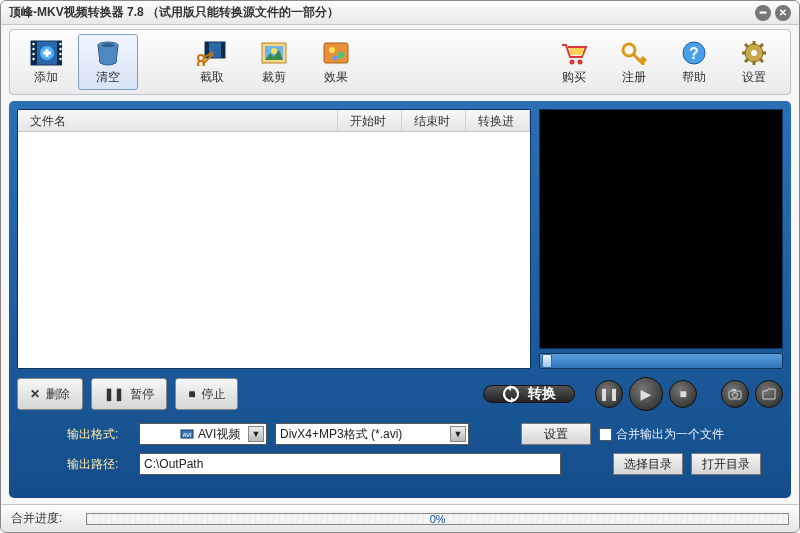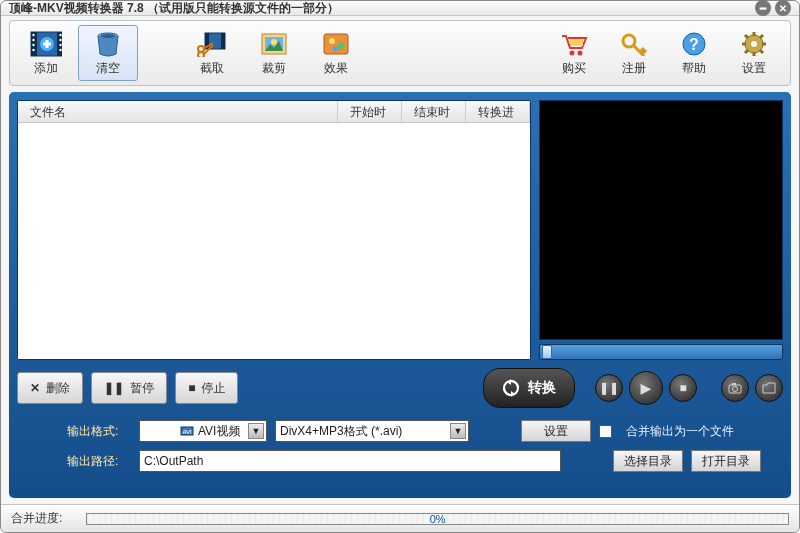--- a/index.html
+++ b/index.html
@@ -1,18 +1,18 @@
 <!DOCTYPE html>
 <html><head>
 <meta charset="utf-8">
 <style>
 * { margin: 0; padding: 0; box-sizing: border-box; font-family: "Microsoft YaHei", SimSun, Arial, sans-serif; }
 body { width: 800px; height: 533px; background: #fff; overflow: hidden; }
 .window { width: 800px; height: 533px; border: 1px solid #888; border-radius: 6px; background: #f5f5f5; display: flex; flex-direction: column; }
-.titlebar { height: 15px; background: linear-gradient(#fdfdfd,#e8e8e8); border-bottom: 1px solid #c5c5c5; display: flex; align-items: center; padding: 0 8px; font-size: 12px; font-weight: bold; color: #333; border-radius: 6px 6px 0 0; }
+.titlebar { height: 24px; background: linear-gradient(#fdfdfd,#e8e8e8); border-bottom: 1px solid #c5c5c5; display: flex; align-items: center; padding: 0 8px; font-size: 12px; font-weight: bold; color: #333; border-radius: 6px 6px 0 0; }
 .titlebar .spacer { flex: 1; }
 .titlebar .tbtn { width: 16px; height: 16px; border-radius: 50%; margin-left: 4px; background: #777; color: #fff; display: flex; align-items: center; justify-content: center; font-size: 10px; cursor: pointer; }
 .toolbar-wrap { padding: 4px 8px 0 8px; }
 .toolbar { height: 66px; background: linear-gradient(#fdfdfd,#eaeaea); border: 1px solid #b8c4d0; border-radius: 4px; display: flex; align-items: center; padding: 4px 6px; gap: 2px; }
 .tool-btn { width: 60px; height: 56px; display: flex; flex-direction: column; align-items: center; justify-content: center; gap: 2px; border-radius: 3px; cursor: pointer; font-size: 12px; color: #333; }
 .tool-btn.selected { background: linear-gradient(#f0f4ff,#d8e4f5); border: 1px solid #7aa0d0; text-align: center; }
 .tool-icon { width: 32px; height: 28px; display: flex; align-items: center; justify-content: center; }
 .tool-group-right { margin-left: auto; display: flex; }
 .main-area { flex: 1; margin: 6px 8px; background: linear-gradient(#2b6fb5,#144d8a); border-radius: 5px; padding: 8px; display: flex; flex-direction: column; gap: 8px; }
 .upper { display: flex; gap: 8px; height: 260px; }
@@ -22,35 +22,35 @@
 .fh-name { flex: 1; }
 .fh-col { width: 64px; }
 .file-body { flex: 1; background: #fff; }
 .preview-panel { width: 244px; display: flex; flex-direction: column; gap: 4px; }
 .preview-screen { flex: 1; background: #000; border: 1px solid #0a3560; }
 .preview-slider { height: 16px; background: linear-gradient(#5a9edb,#2f74b8); border: 1px solid #0a3560; border-radius: 2px; position: relative; }
 .preview-slider .thumb { position: absolute; left: 2px; top: 0px; width: 10px; height: 14px; background: linear-gradient(#e8f4ff,#9ccaf0); border: 1px solid #3b6d9a; border-radius: 2px; }
 .mid-controls { display: flex; gap: 8px; align-items: center; }
 .action-btn { height: 32px; background: linear-gradient(#f7f7f7,#d6d6d6); border: 1px solid #888; border-radius: 3px; display: flex; align-items: center; justify-content: center; gap: 6px; font-size: 12px; color: #333; cursor: pointer; padding: 0 12px; }
 .action-btn .sym { font-size: 12px; font-weight: bold; }
-.convert-btn { height: 40px; padding: 0 18px; background: linear-gradient(#555,#222); border: 1px solid #111; border-radius: 17px; color: #fff; display: flex; align-items: center; gap: 8px; font-size: 14px; font-weight: bold; cursor: pointer; margin-left: auto; }
+.convert-btn { height: 18px; padding: 0 18px; background: linear-gradient(#555,#222); border: 1px solid #111; border-radius: 17px; color: #fff; display: flex; align-items: center; gap: 8px; font-size: 14px; font-weight: bold; cursor: pointer; margin-left: auto; }
 .media-ctrls { display: flex; gap: 6px; align-items: center; margin-left: 12px; }
 .round-btn { width: 28px; height: 28px; border-radius: 50%; background: radial-gradient(circle at 40% 35%, #777, #222); border: 1px solid #111; color: #ddd; display: flex; align-items: center; justify-content: center; font-size: 12px; cursor: pointer; }
 .round-btn.big { width: 34px; height: 34px; font-size: 14px; }
 .vsep { width: 12px; }
 .settings-area { display: flex; flex-direction: column; gap: 8px; padding: 4px 2px; }
 .setting-row { display: flex; align-items: center; gap: 8px; font-size: 12px; color: #e8f2ff; }
 .setting-label { width: 64px; color: #ffe9a8; margin-left: 48px; }
 .combo { height: 22px; background: #fff; border: 1px solid #555; display: flex; align-items: center; padding: 0 4px; font-size: 12px; color: #222; position: relative; }
 .combo .arrow { position: absolute; right: 2px; top: 2px; width: 16px; height: 16px; background: linear-gradient(#eee,#bbb); border: 1px solid #888; display: flex; align-items: center; justify-content: center; font-size: 9px; }
 .combo.small { width: 128px; padding-left: 40px; }
 .combo.wide { width: 194px; }
 .textfield { height: 22px; background: #fff; border: 1px solid #555; width: 422px; padding: 0 4px; font-size: 12px; display: flex; align-items: center; color: #222; }
 .flat-btn { height: 22px; padding: 0 10px; background: linear-gradient(#f5f5f5,#d5d5d5); border: 1px solid #777; font-size: 12px; display: flex; align-items: center; cursor: pointer; color: #222; min-width: 70px; justify-content: center; }
-.checkbox { display: flex; align-items: center; gap: 14px; color: #e8f2ff; }
+.checkbox { display: flex; align-items: center; gap: 4px; color: #e8f2ff; }
 .checkbox .box { width: 13px; height: 13px; background: #fff; border: 1px solid #555; }
 .statusbar { height: 28px; background: linear-gradient(#fdfdfd,#e5e5e5); border-top: 1px solid #c5c5c5; display: flex; align-items: center; padding: 0 10px; font-size: 12px; color: #333; gap: 24px; border-radius: 0 0 6px 6px; }
 .progress { flex: 1; height: 12px; border: 1px solid #888; background: repeating-linear-gradient(90deg,#e8e8e8,#e8e8e8 1px,#f4f4f4 1px,#f4f4f4 6px); position: relative; }
 .progress .pct { position: absolute; left: 50%; top: -1px; transform: translateX(-50%); font-size: 11px; color: #1256a0; }
 svg { display: block; }
 </style>
 </head>
 <body>
 
 <div class="window">

